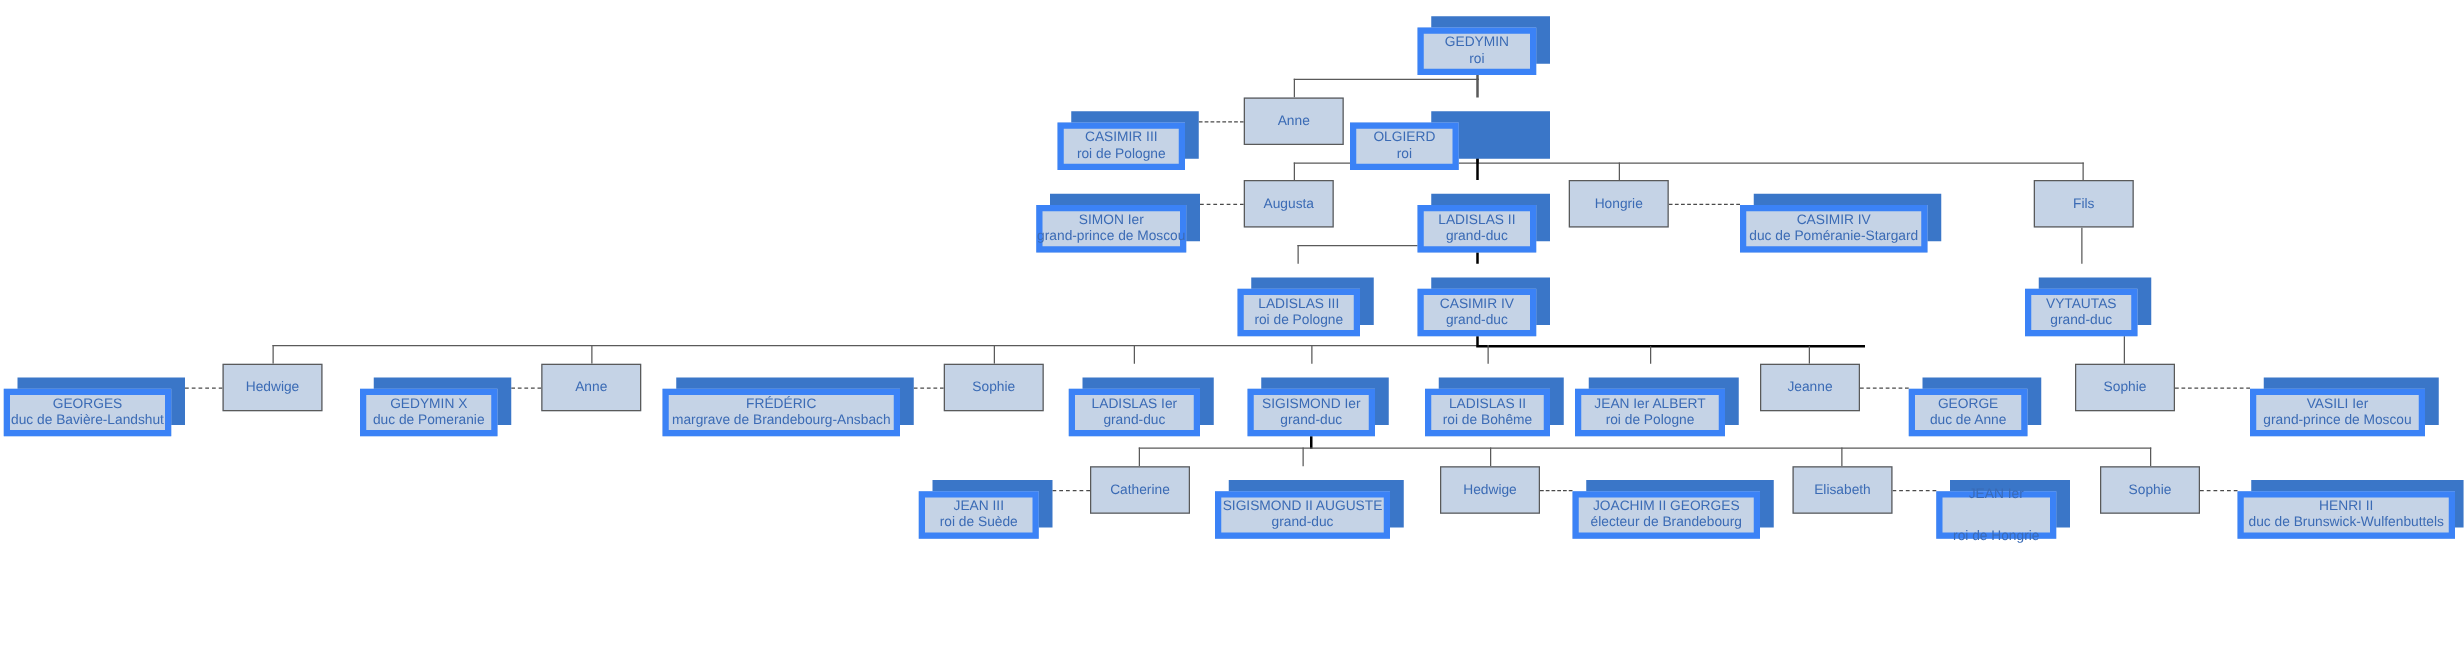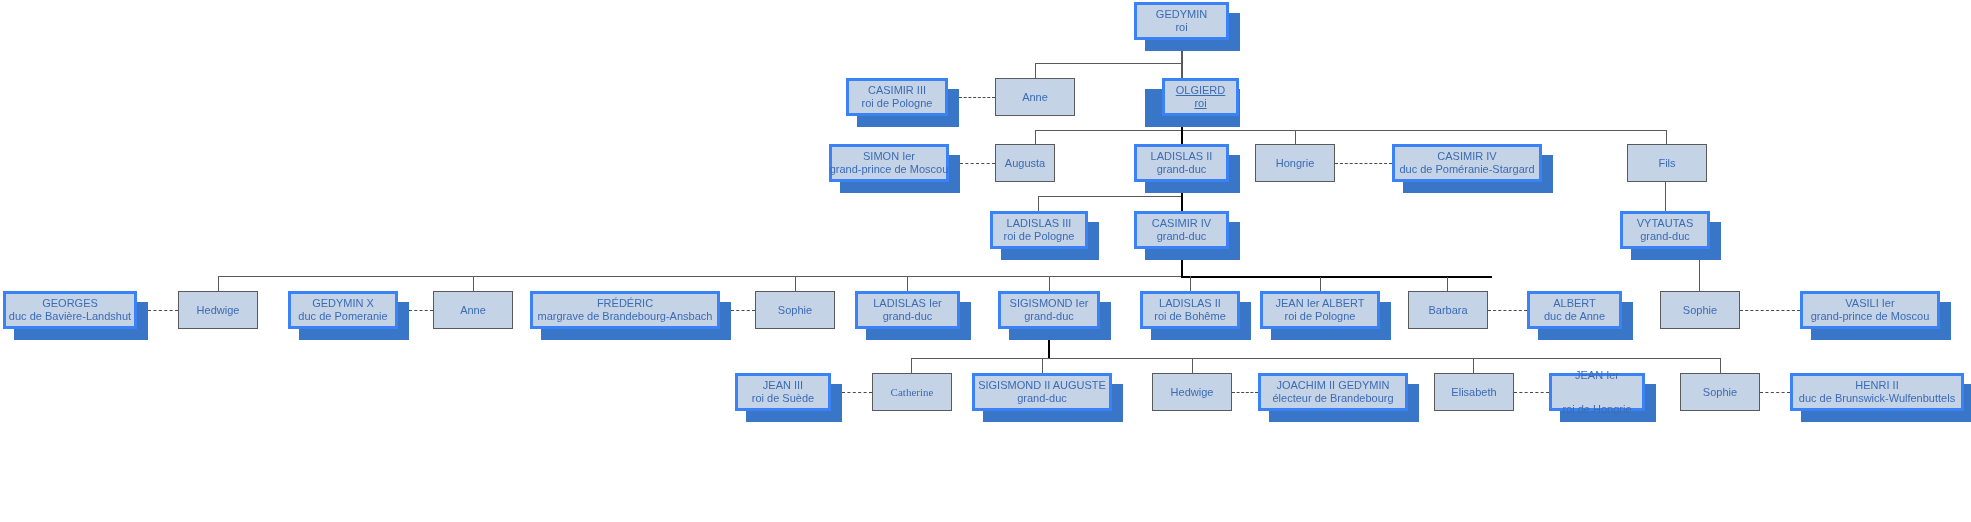--- a/index.html
+++ b/index.html
@@ -26,21 +26,22 @@
     flex-direction: column;
     align-items: center;
     justify-content: center;
     text-align: center;
     line-height: 1.15;
     font-size: 11px;
     z-index: 5;
     padding: 0 3px;
   }
   .node.male {
-    border: 3px solid #3b82f6;
+    border: 5px solid #3b82f6;
+    margin-top: 20px;
   }
   .node .nm {
     white-space: nowrap;
   }
   .node .ttl {
     white-space: nowrap;
   }
   
   .shadow {
     position: absolute;
@@ -149,29 +150,29 @@
         <div class="nm">GEDYMIN</div>
         <div class="ttl">roi</div>
       </div>
       <div class="node male" style="left: 846px; top: 78px; width: 102px; height: 38px;">
         <div class="nm">CASIMIR III</div>
         <div class="ttl">roi de Pologne</div>
       </div>
       <div class="node" style="left: 995px; top: 78px; width: 80px; height: 38px;">
         <div class="nm">Anne</div>
       </div>
-      <div class="node male" style="left: 1162px; top: 78px; width: 77px; height: 38px; text-decoration: underline;">
+      <div class="node male" style="left: 1080px; top: 78px; width: 87px; height: 38px;">
         <div class="nm">OLGIERD</div>
         <div class="ttl">roi</div>
       </div>
       <div class="node male" style="left: 829px; top: 144px; width: 120px; height: 38px;">
         <div class="nm">SIMON Ier</div>
         <div class="ttl">grand-prince de Moscou</div>
       </div>
-      <div class="node" style="left: 995px; top: 144px; width: 60px; height: 38px;">
+      <div class="node" style="left: 995px; top: 144px; width: 72px; height: 38px;">
         <div class="nm">Augusta</div>
       </div>
       <div class="node male" style="left: 1134px; top: 144px; width: 95px; height: 38px;">
         <div class="nm">LADISLAS II</div>
         <div class="ttl">grand-duc</div>
       </div>
       <div class="node" style="left: 1255px; top: 144px; width: 80px; height: 38px;">
         <div class="nm">Hongrie</div>
       </div>
       <div class="node male" style="left: 1392px; top: 144px; width: 150px; height: 38px;">
@@ -224,49 +225,49 @@
       </div>
       <div class="node male" style="left: 1140px; top: 291px; width: 100px; height: 38px;">
         <div class="nm">LADISLAS II</div>
         <div class="ttl">roi de Bohême</div>
       </div>
       <div class="node male" style="left: 1260px; top: 291px; width: 120px; height: 38px;">
         <div class="nm">JEAN Ier ALBERT</div>
         <div class="ttl">roi de Pologne</div>
       </div>
       <div class="node" style="left: 1408px; top: 291px; width: 80px; height: 38px;">
-        <div class="nm">Barbara</div>
+        <div class="nm">Jeanne</div>
       </div>
       <div class="node male" style="left: 1527px; top: 291px; width: 95px; height: 38px;">
-        <div class="nm">ALBERT</div>
+        <div class="nm">GEORGE</div>
         <div class="ttl">duc de Anne</div>
       </div>
       <div class="node" style="left: 1660px; top: 291px; width: 80px; height: 38px;">
         <div class="nm">Sophie</div>
       </div>
       <div class="node male" style="left: 1800px; top: 291px; width: 140px; height: 38px;">
         <div class="nm">VASILI Ier</div>
         <div class="ttl">grand-prince de Moscou</div>
       </div>
       <div class="node male" style="left: 735px; top: 373px; width: 96px; height: 38px;">
         <div class="nm">JEAN III</div>
         <div class="ttl">roi de Suède</div>
       </div>
-      <div class="node" style="left: 872px; top: 373px; width: 80px; height: 38px; font-family: Liberation Serif, serif;">
+      <div class="node" style="left: 872px; top: 373px; width: 80px; height: 38px;">
         <div class="nm">Catherine</div>
       </div>
       <div class="node male" style="left: 972px; top: 373px; width: 140px; height: 38px; justify-content: center;">
         <div class="nm">SIGISMOND II AUGUSTE</div>
         <div class="ttl">grand-duc</div>
       </div>
       <div class="node" style="left: 1152px; top: 373px; width: 80px; height: 38px;">
         <div class="nm">Hedwige</div>
       </div>
       <div class="node male" style="left: 1258px; top: 373px; width: 150px; height: 38px;">
-        <div class="nm">JOACHIM II GEDYMIN</div>
+        <div class="nm">JOACHIM II GEORGES</div>
         <div class="ttl">électeur de Brandebourg</div>
       </div>
       <div class="node" style="left: 1434px; top: 373px; width: 80px; height: 38px;">
         <div class="nm">Elisabeth</div>
       </div>
       <div class="node male" style="left: 1549px; top: 373px; width: 96px; height: 38px; gap: 21px;">
         <div class="nm">JEAN Ier</div>
         <div class="ttl">roi de Hongrie</div>
       </div>
       <div class="node" style="left: 1680px; top: 373px; width: 80px; height: 38px;">

